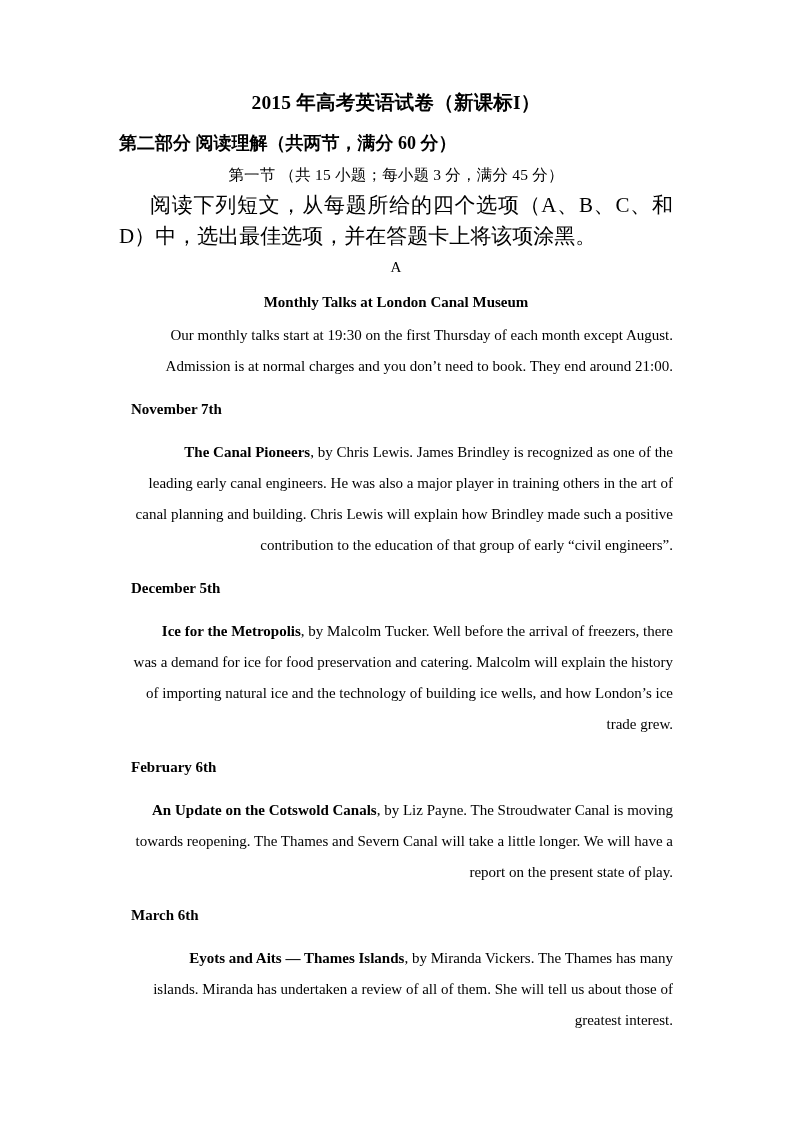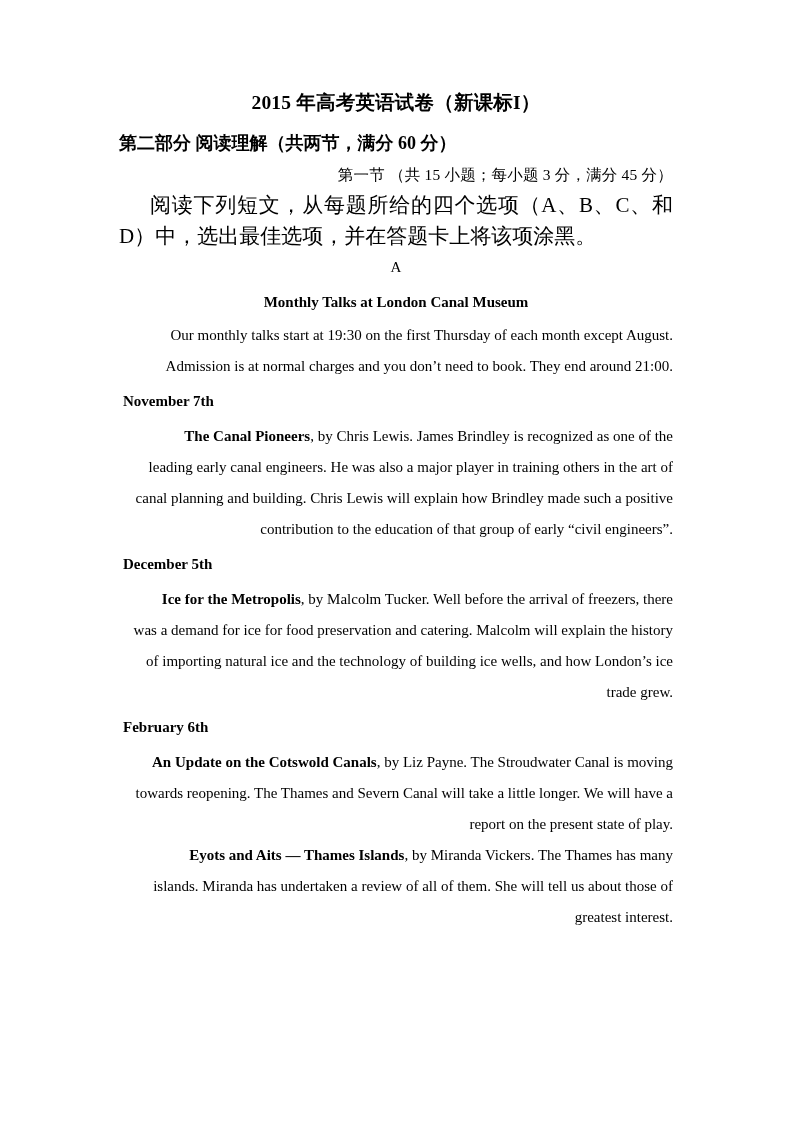--- a/index.html
+++ b/index.html
@@ -50,21 +50,21 @@
     font-weight: bold;
     line-height: 31px;
     margin: 0;
     text-align: left;
   }
   .cn-line {
     font-size: 15.5px;
     font-weight: normal;
     line-height: 31px;
     margin: 0;
-    text-align: right;
+    text-align: center;
     letter-spacing: 0.2px;
   }
   .cn-para {
     font-size: 21px;
     font-weight: normal;
     line-height: 31px;
     margin: 0;
     text-align: justify;
     text-justify: inter-ideograph;
     text-indent: 31px;
@@ -93,21 +93,21 @@
     line-height: 31px;
     margin: 0;
     text-align: right;
     text-indent: 30px;
   }
 
   .date-heading {
     font-size: 15px;
     font-weight: bold;
     line-height: 31px;
-    margin: 4px;
+    margin: 12px;
     text-align: left;
   }
 
   .talk-title {
     font-weight: bold;
   }
 
   
   .footer {
     position: absolute;
@@ -148,18 +148,19 @@
 
     <p class="date-heading">November 7th</p>
     <p class="en-para"><span class="talk-title">The Canal Pioneers</span><span>, by Chris Lewis. James Brindley is recognized as one of the leading early canal engineers. He was also a major player in training others in the art of canal planning and building. Chris Lewis will explain how Brindley made such a positive contribution to the education of that group of early “civil engineers”.</span></p>
 
     <p class="date-heading">December 5th</p>
     <p class="en-para"><span class="talk-title">Ice for the Metropolis</span><span>, by Malcolm Tucker. Well before the arrival of freezers, there was a demand for ice for food preservation and catering. Malcolm will explain the history of importing natural ice and the technology of building ice wells, and how London’s ice trade grew.</span></p>
 
     <p class="date-heading">February 6th</p>
     <p class="en-para"><span class="talk-title">An Update on the Cotswold Canals</span><span>, by Liz Payne. The Stroudwater Canal is moving towards reopening. The Thames and Severn Canal will take a little longer. We will have a report on the present state of play.</span></p>
 
+    <p class="date-heading">March 6th</p>
     <p class="en-para"><span class="talk-title">Eyots and Aits — Thames Islands</span><span>, by Miranda Vickers. The Thames has many islands. Miranda has undertaken a review of all of them. She will tell us about those of greatest interest.</span></p>
 
   </div>
 
 
 </div>
 
 </body></html>

